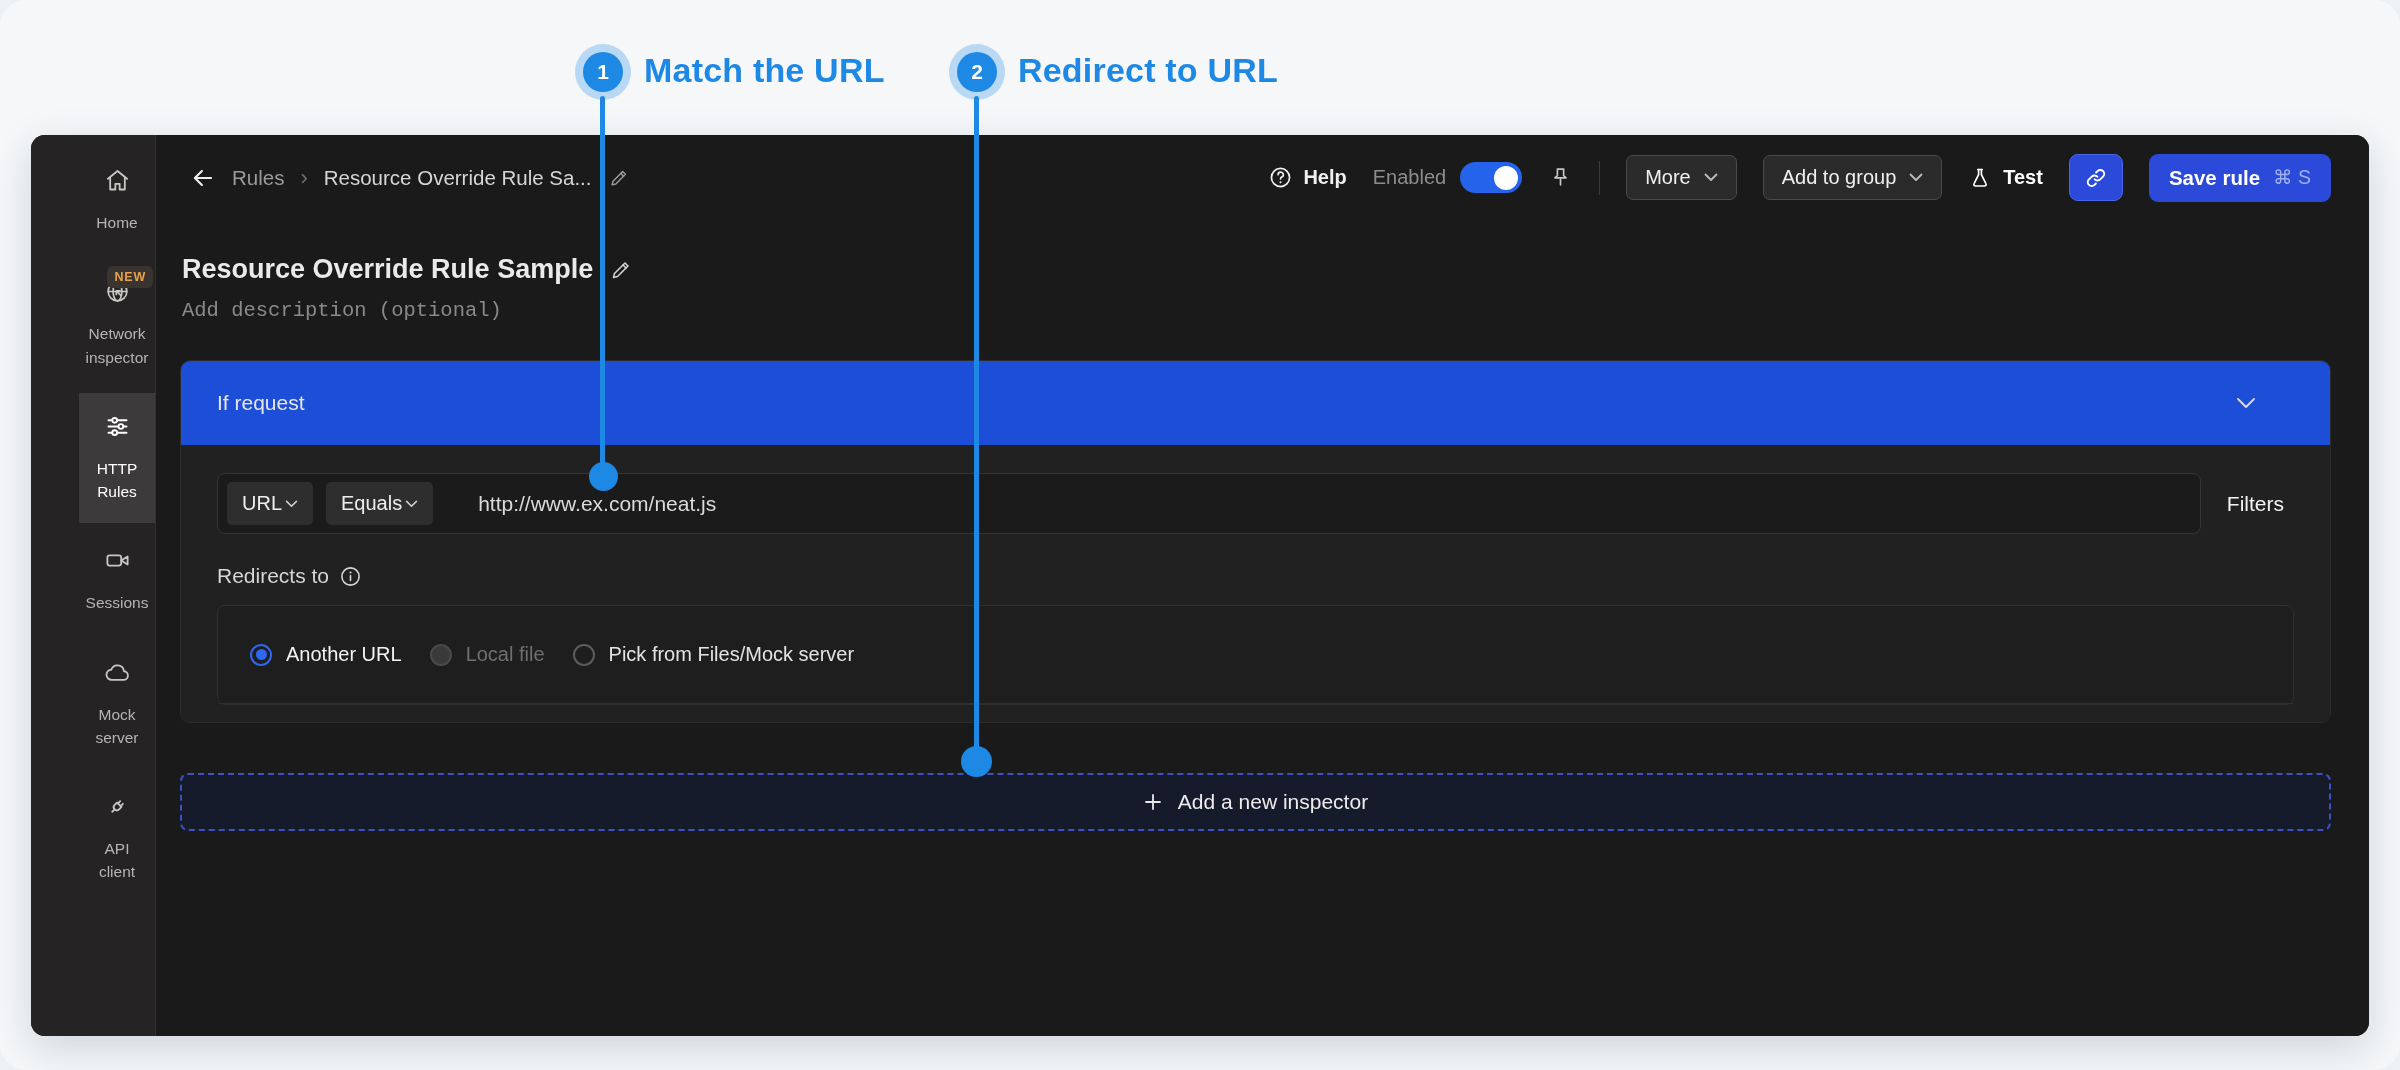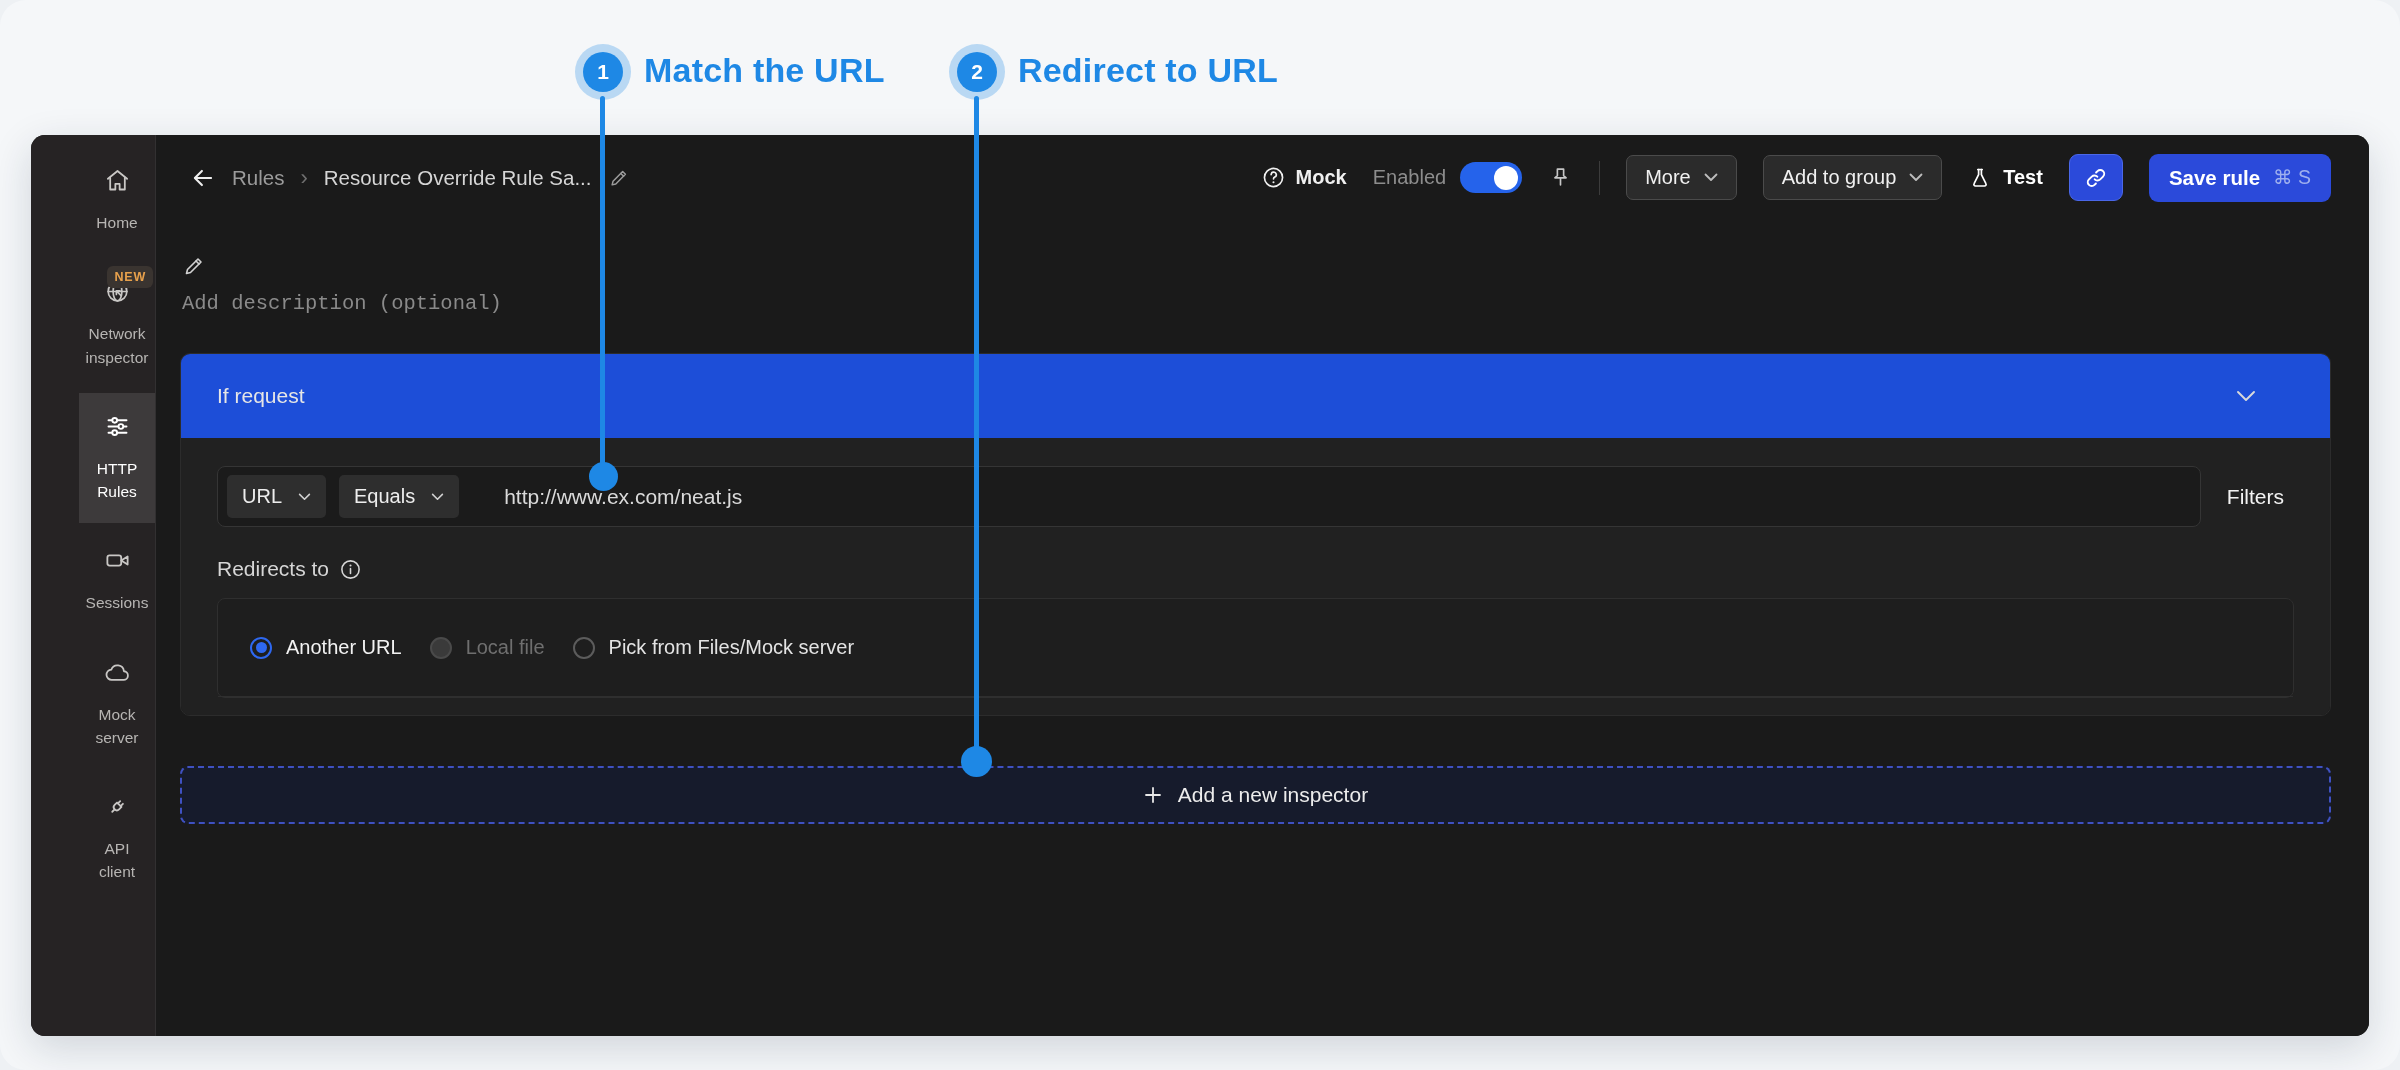--- a/index.html
+++ b/index.html
@@ -65,21 +65,21 @@
   
   .panel{margin-top:38px;border:1px solid #2c2c2c;border-radius:10px;overflow:hidden;flex-shrink:0;}
   .panel-header{height:84px;background:#1d4ed8;display:flex;align-items:center;justify-content:space-between;
                 padding:0 74px 0 36px;cursor:pointer;}
   .panel-title{color:#e6e6e6;font-size:21px;}
   .panel-body{background:#212121;padding:28px 36px 17px 36px;}
 
   .cond-row{display:flex;align-items:center;}
   .cond-group{flex:1;display:flex;align-items:center;height:61px;background:#1b1b1b;border:1px solid #353535;
               border-radius:8px;padding:0 9px;gap:13px;box-sizing:border-box;}
-  .select-btn{display:flex;align-items:center;gap:16px;background:#2e2e2e;border:none;border-radius:5px;
+  .select-btn{display:flex;align-items:center;gap:3px;background:#2e2e2e;border:none;border-radius:5px;
               padding:10px 15px;color:#ededed;font-size:20px;cursor:pointer;font-family:inherit;}
   .cond-value{margin-left:30px;color:#dadada;font-size:21px;flex:1;background:transparent;border:none;
               outline:none;font-family:inherit;}
   .filters{margin-left:26px;margin-right:10px;color:#f2f2f2;font-size:21px;font-weight:500;cursor:pointer;}
 
   .redirects{display:flex;align-items:center;gap:11px;margin:30px 0 17px 0;color:#d6d6d6;font-size:21px;}
 
   .dest-box{border:1px solid #2f2f2f;background:#1e1e1e;border-radius:8px;}
   .radio-row{display:flex;align-items:center;gap:28px;padding:0 32px;height:97px;border-bottom:1px solid #2f2f2f;}
   .radio-opt{display:flex;align-items:center;gap:14px;cursor:pointer;}
@@ -214,21 +214,21 @@
           </span>
         </div>
 
         <div class="top-actions">
           <span class="help">
             <svg width="25" height="25" viewBox="0 0 24 24" fill="none" stroke="#f0f0f0" stroke-width="1.6" stroke-linecap="round">
                 <circle cx="12" cy="12" r="8.7"></circle>
                 <path d="M9.7 9.3a2.5 2.5 0 1 1 3.5 2.3c-.8.4-1.2 1-1.2 1.8"></path>
                 <circle cx="12" cy="16.6" r="1" fill="#f0f0f0" stroke="none"></circle>
               </svg>
-            <span>Mock</span>
+            <span>Help</span>
           </span>
 
           <span class="enabled-wrap">
             <span class="enabled-text">Enabled</span>
             <span class="toggle">
                 <span class="toggle-knob"></span>
               </span>
           </span>
 
           <span style="display:flex;">
@@ -270,20 +270,21 @@
           </button>
 
           <button class="btn-primary">
             <span>Save rule</span>
             <span class="shortcut">⌘ S</span>
           </button>
         </div>
       </header>
 
       <div class="title-row">
+        <span class="rule-title">Resource Override Rule Sample</span>
         <span style="display:flex;">
           <svg width="24" height="24" viewBox="0 0 24 24" fill="none" stroke="#d2d2d2" stroke-width="1.6" stroke-linecap="round" stroke-linejoin="round">
               <path d="M4.5 19.5l1-4L16 5l3 3L8.5 18.5z"></path>
               <path d="M14 7l3 3"></path>
             </svg>
         </span>
       </div>
       <input class="desc-input" placeholder="Add description (optional)" style="">
 
       <section class="panel">

